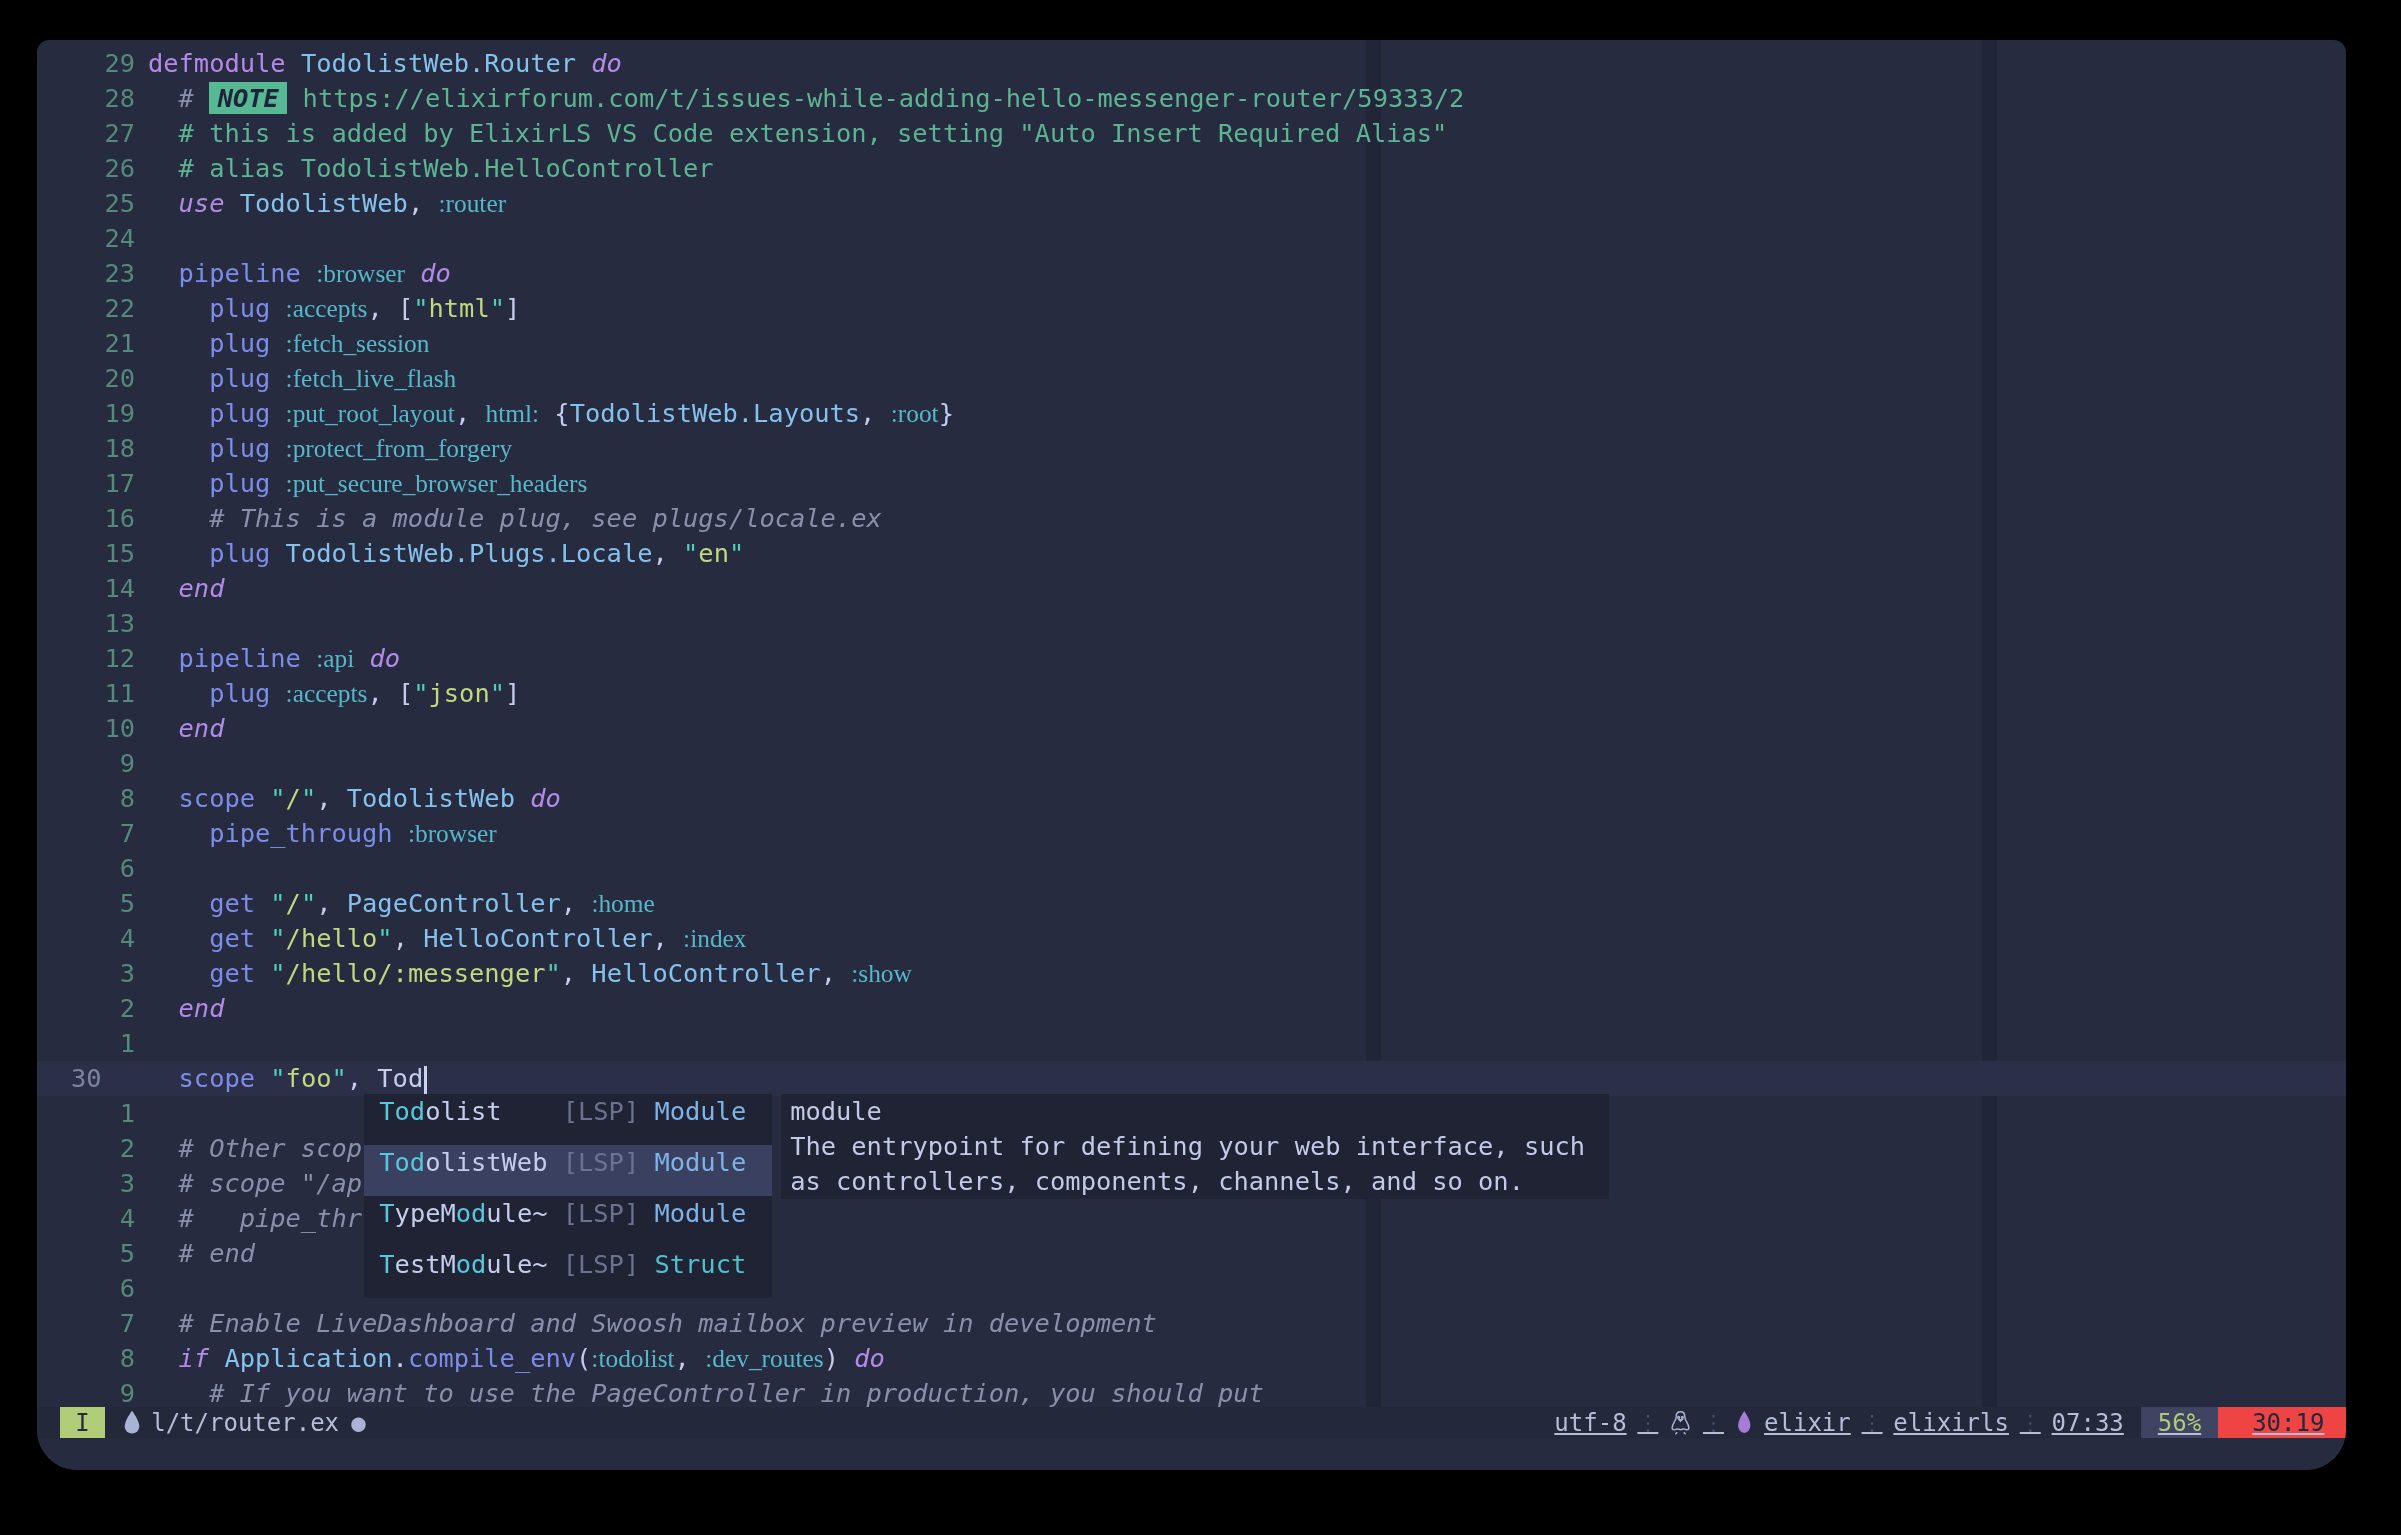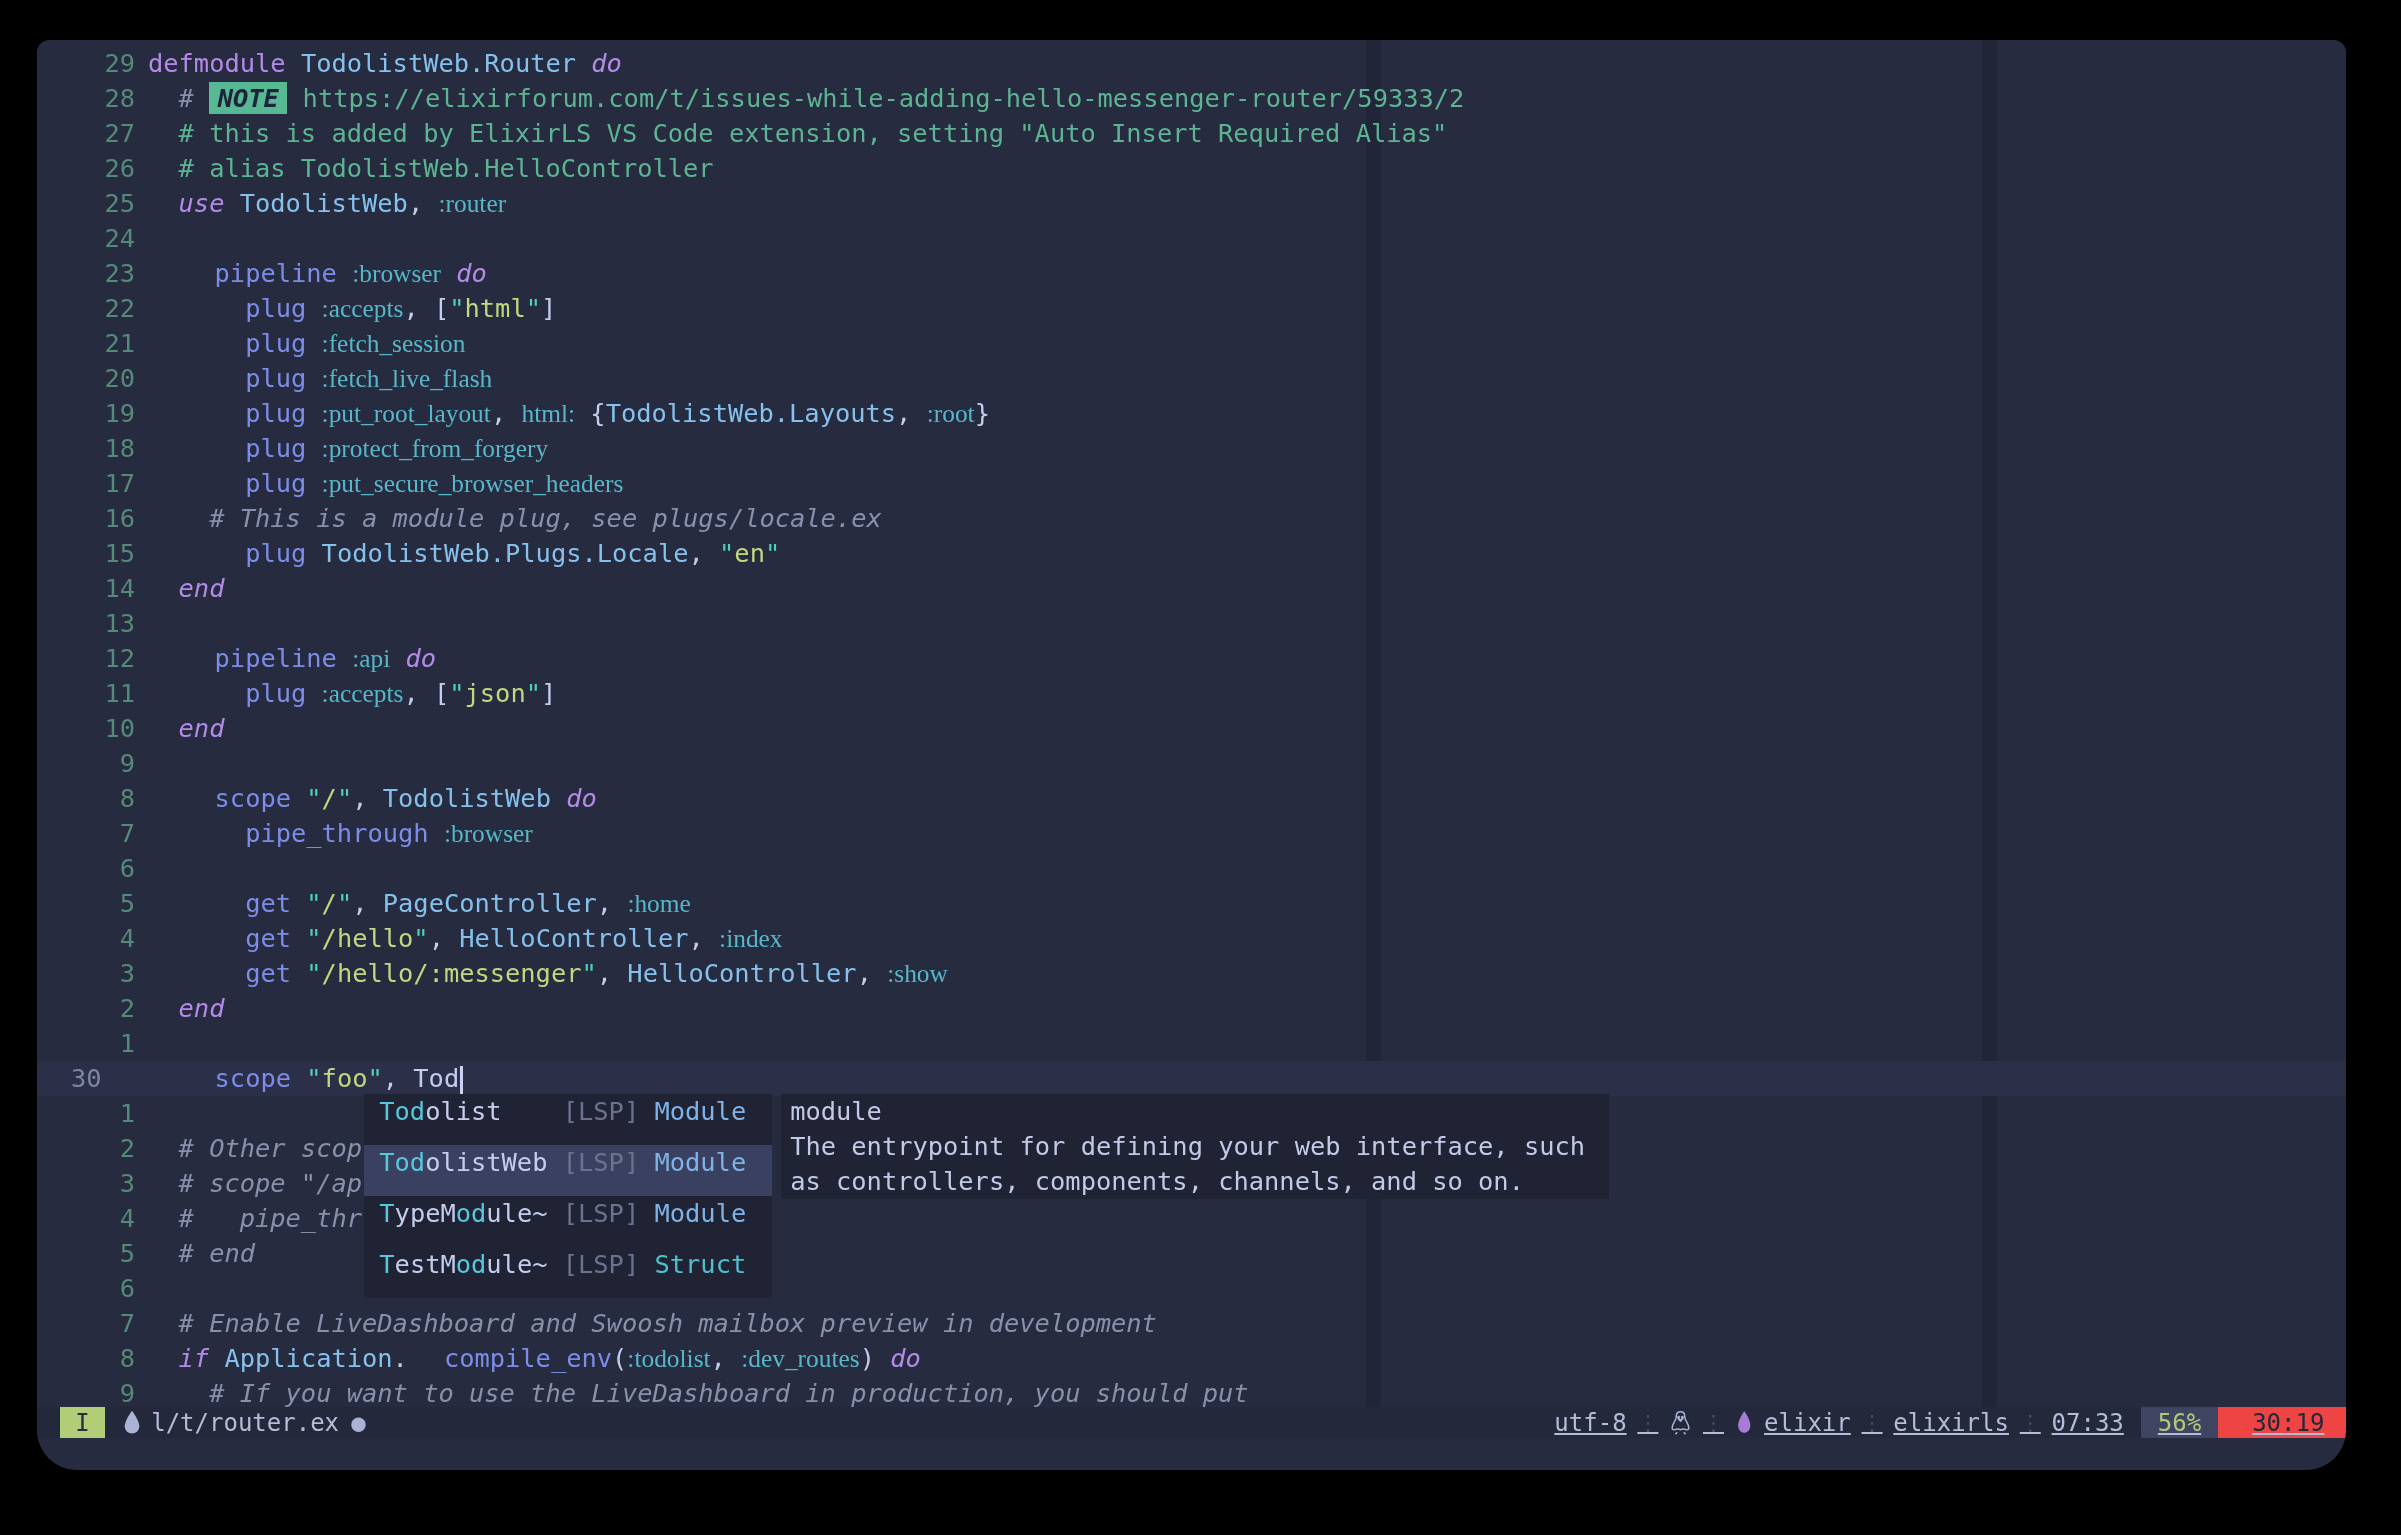--- a/index.html
+++ b/index.html
@@ -22,21 +22,21 @@
   .num{
     position:absolute;left:0;top:0;width:111px;height:100%;
     text-align:right;padding-right:13px;color:#55897a;
   }
   .line.cur .num{text-align:left;padding-left:34px;color:#7d84a0;}
   .code{position:absolute;left:111px;top:0;white-space:pre;}
 
   .s-t{color:#c5cdee;}
   .s-kw{color:#b48ae8;}
   .s-kwi{color:#b48ae8;font-style:italic;}
-  .s-fn{color:#7d8ce9;margin-left:36px;}
+  .s-fn{color:#7d8ce9;}
   .s-mod{color:#85c1ec;}
   .s-atom{color:#57b7c9;font-family:Liberation Serif, serif;}
   .s-str{color:#c0d87e;}
   .s-sd{color:#50d0ba;}
   .s-c{color:#8990ac;font-style:italic;}
   .s-cg{color:#5cb493;}
   .s-note{background:#57b894;color:#20243a;font-weight:bold;font-style:italic;padding:0.8px 8.5px;}
   .s-caret{display:inline-block;width:0;height:29px;border-left:3.1px solid #cad1f2;vertical-align:middle;margin-left:0.8px;}
 
   
@@ -127,21 +127,21 @@
         <div class="line"><span class="num">1</span><span class="code"></span></div>
         <div class="line cur"><span class="num">30</span><span class="code"><span class="s-t">  </span><span class="s-fn">scope</span><span class="s-t"> </span><span class="s-sd">"</span><span class="s-str">foo</span><span class="s-sd">"</span><span class="s-t">, Tod</span><span class="s-caret"></span></span></div>
         <div class="line"><span class="num">1</span><span class="code"></span></div>
         <div class="line"><span class="num">2</span><span class="code"><span class="s-c">  # Other scop</span></span></div>
         <div class="line"><span class="num">3</span><span class="code"><span class="s-c">  # scope "/ap</span></span></div>
         <div class="line"><span class="num">4</span><span class="code"><span class="s-c">  #   pipe_thr</span></span></div>
         <div class="line"><span class="num">5</span><span class="code"><span class="s-c">  # end</span></span></div>
         <div class="line"><span class="num">6</span><span class="code"></span></div>
         <div class="line"><span class="num">7</span><span class="code"><span class="s-c">  # Enable LiveDashboard and Swoosh mailbox preview in development</span></span></div>
         <div class="line"><span class="num">8</span><span class="code"><span class="s-t">  </span><span class="s-kwi">if</span><span class="s-t"> </span><span class="s-mod">Application</span><span class="s-t">.</span><span class="s-fn">compile_env</span><span class="s-t">(</span><span class="s-atom">:todolist</span><span class="s-t">, </span><span class="s-atom">:dev_routes</span><span class="s-t">) </span><span class="s-kwi">do</span></span></div>
-        <div class="line"><span class="num">9</span><span class="code"><span class="s-c">    # If you want to use the LiveDashboard in production, you should put</span></span></div>
+        <div class="line"><span class="num">9</span><span class="code"><span class="s-c">    # If you want to use the PageController in production, you should put</span></span></div>
       </div>
 
     <div id="cmp-menu">
         <div class="cmp-item"><span class="s-pn"> </span><span class="s-m">Tod</span><span class="s-pn">olist    </span><span class="s-psrc">[LSP] </span><span class="s-pkm">Module</span></div>
         <div class="cmp-item sel"><span class="s-pn"> </span><span class="s-m">Tod</span><span class="s-pn">olistWeb </span><span class="s-psrc">[LSP] </span><span class="s-pkm">Module</span></div>
         <div class="cmp-item"><span class="s-pn"> </span><span class="s-m">T</span><span class="s-pn">ypeM</span><span class="s-m">od</span><span class="s-pn">ule~ </span><span class="s-psrc">[LSP] </span><span class="s-pkm">Module</span></div>
         <div class="cmp-item"><span class="s-pn"> </span><span class="s-m">T</span><span class="s-pn">estM</span><span class="s-m">od</span><span class="s-pn">ule~ </span><span class="s-psrc">[LSP] </span><span class="s-pks">Struct</span></div>
       </div>
 
     <div id="cmp-docs"><div class="docline">module</div><div class="docline">The entrypoint for defining your web interface, such</div><div class="docline">as controllers, components, channels, and so on.</div></div>

